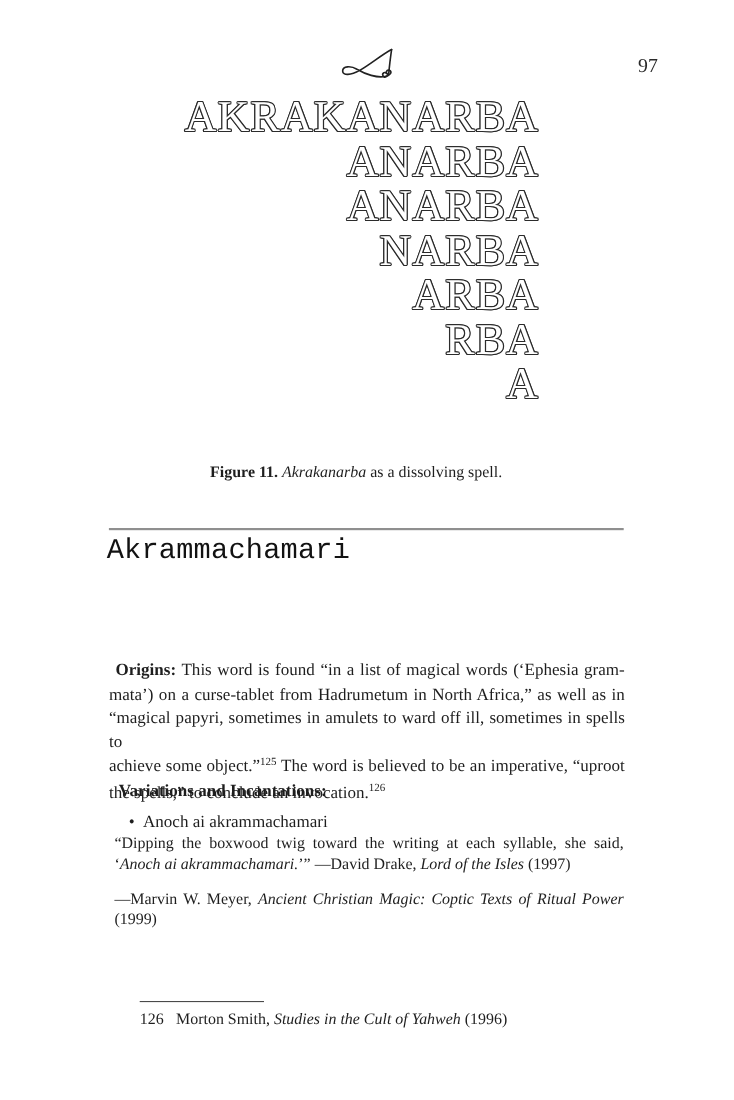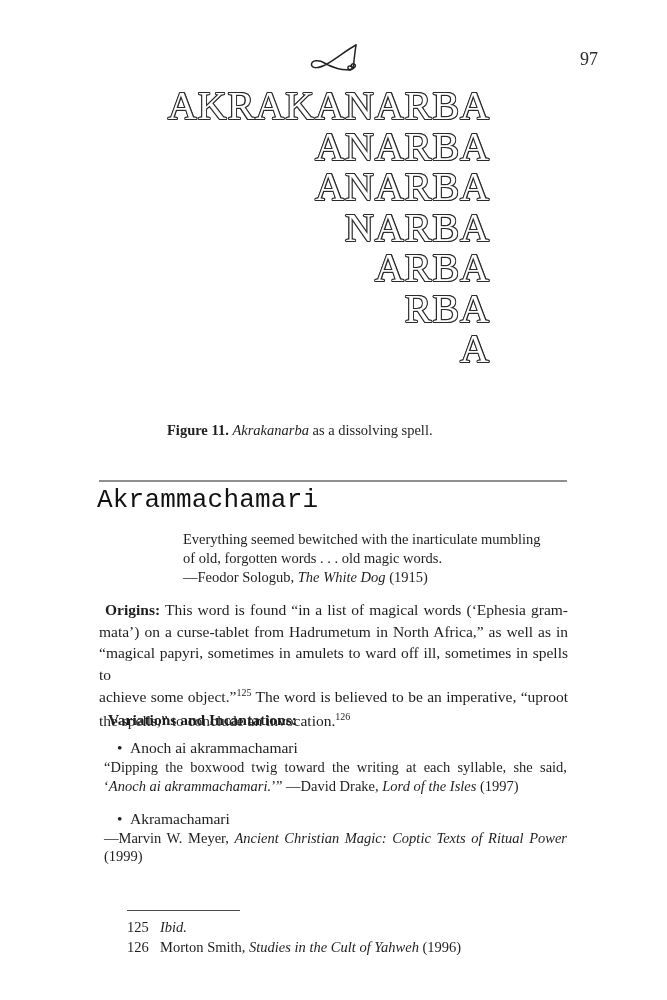--- a/index.html
+++ b/index.html
@@ -12,21 +12,21 @@
   
   .pageno{position:absolute;left:580px;top:49px;font-size:18px;color:#2a2a2a;}
   
   .spell-block{position:absolute;top:86px;right:177px;text-align:right;}
   .spell-line{
     font-family:"Liberation Serif",serif;font-size:40px;line-height:40.5px;
     letter-spacing:1px;white-space:nowrap;color:#ffffff;
     text-shadow:1.1px 0 #2b2b2b,-1.1px 0 #2b2b2b,0 1.1px #2b2b2b,0 -1.1px #2b2b2b,
       .8px .8px #2b2b2b,-.8px .8px #2b2b2b,.8px -.8px #2b2b2b,-.8px -.8px #2b2b2b;
   }
-  .caption{position:absolute;left:167px;top:422px;font-size:14.5px;}
+  .caption{position:absolute;left:191px;top:422px;font-size:14.5px;}
   .rule{position:absolute;left:99px;top:480px;width:468px;height:2px;background:#8f8f8f;}
   .section-title{
     position:absolute;left:97px;top:485px;margin:0;
     font-family:Liberation Mono, monospace;font-weight:400;font-size:26px;
     letter-spacing:.2px;color:#121212;
   }
   .epigraph{position:absolute;left:183px;top:530px;font-size:14.5px;line-height:19px;}
   .origins{position:absolute;left:99px;top:599px;width:469px;font-size:15.5px;line-height:21.7px;}
   .just{text-align:justify;text-align-last:justify;}
   .origins .first{padding-left:6px;}
@@ -63,52 +63,45 @@
       <div class="spell-line">RBA</div>
       <div class="spell-line">A</div>
     </div>
 
   <div class="caption"><b>Figure 11.</b>  <i>Akrakanarba</i> as a dissolving spell.</div>
 
   <div class="rule"></div>
 
   <h1 class="section-title">Akrammachamari</h1>
 
-  <div class="epigraph">
-      <div class="ep-line">Everything seemed bewitched with the inarticulate mumbling</div>
-      <div class="ep-line">of old, forgotten words . . . old magic words.</div>
-      <div class="ep-line">—Feodor Sologub, <i>The White Dog</i> (1915)</div>
-    </div>
 
   <div class="origins">
       <div class="oline just first"><b>Origins:</b>  This word is found “in a list of magical words (‘Ephesia gram-</div>
       <div class="oline just">mata’) on a curse-tablet from Hadrumetum in North Africa,” as well as in</div>
       <div class="oline just">“magical papyri, sometimes in amulets to ward off ill, sometimes in spells to</div>
       <div class="oline just">achieve some object.”<sup>125</sup>  The word is believed to be an imperative, “uproot</div>
       <div class="oline">the spells,” to conclude an invocation.<sup>126</sup></div>
     </div>
 
   <div class="var-head">Variations and Incantations:</div>
 
   <div class="variations">
       <div class="var-item">
         <div class="var-term"><span class="bullet">•</span><span>Anoch ai akrammachamari</span></div>
         <div class="var-quote">
           <div class="q-line just">“Dipping the boxwood twig toward the writing at each syllable, she said,</div>
           <div class="q-line">‘<i>Anoch ai akrammachamari.</i>’” —David Drake, <i>Lord of the Isles</i> (1997)</div>
         </div>
       </div>
       <div class="var-item">
-        <div class="var-term"><span class="bullet">•</span><span>Akramachamari</span></div>
         <div class="var-quote">
           <div class="q-line just">—Marvin W. Meyer, <i>Ancient Christian Magic: Coptic Texts of Ritual Power</i></div>
           <div class="q-line">(1999)</div>
         </div>
       </div>
     </div>
 
   <div class="footnotes">
     <div class="fn-rule"></div>
-  <div class="fn-row"><span class="fn-num">125</span><span><i>Ibid.</i></span></div>
       <div class="fn-row"><span class="fn-num">126</span><span>Morton Smith, <i>Studies in the Cult of Yahweh</i> (1996)</span></div>
     </div>
 
 </div>
 
 </body></html>

